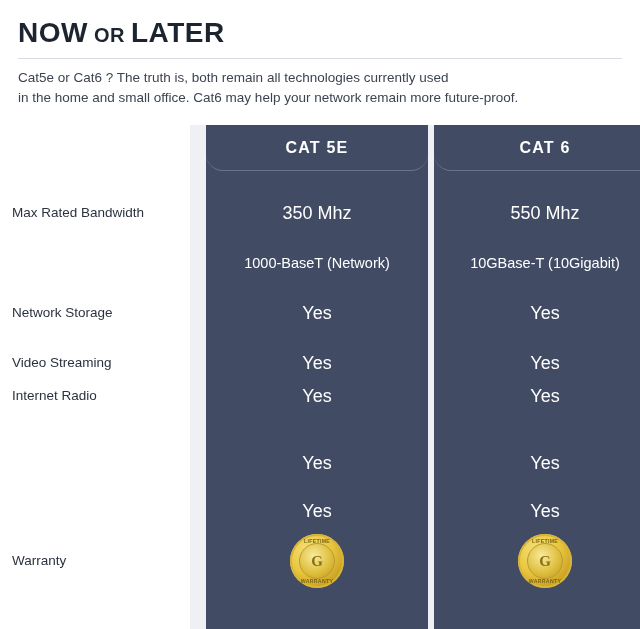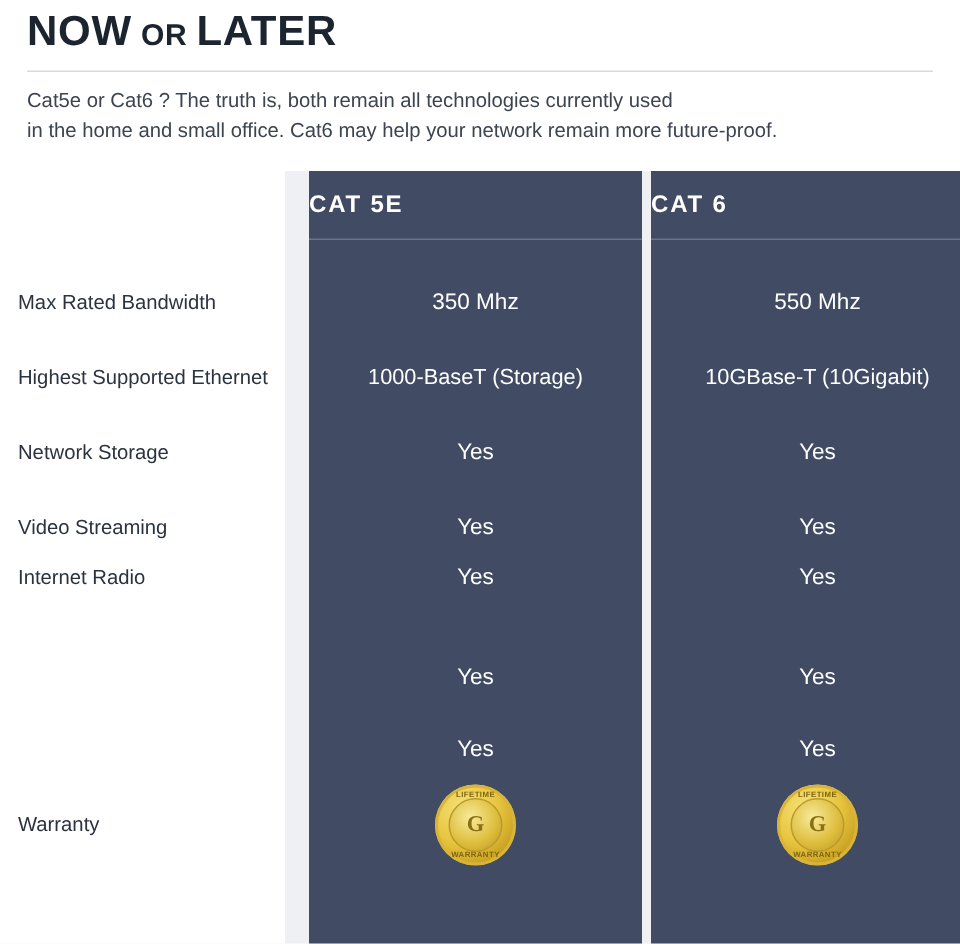--- a/index.html
+++ b/index.html
@@ -16,21 +16,21 @@
     position: relative;
   }
 
   
   .header {
     padding: 0 18px;
     box-sizing: border-box;
   }
   .headline {
     margin: 0;
-    padding-top: 4px;
+    padding-top: 16px;
     font-size: 28px;
     font-weight: bold;
     letter-spacing: 0.5px;
     color: #1c2430;
     line-height: 34px;
     white-space: nowrap;
   }
   .headline .small {
     font-size: 20px;
     font-weight: bold;
@@ -69,27 +69,28 @@
     top: 0;
     width: 222px;
     background: #414b63;
     height: 535px;
   }
   .col.cat5 { left: 206px; }
   .col.cat6 { left: 434px; }
   .col-head {
     height: 45px;
     line-height: 45px;
-    text-align: left;
+    text-align: center;
     color: #ffffff;
     font-size: 16px;
     font-weight: bold;
     letter-spacing: 1.2px;
     border-bottom: 1px solid #6b7governance;
     border-bottom: 1px solid #6b7489;
+    border-radius: 17px;
   }
 
   .rows {
     position: absolute;
     left: 0;
     top: 0;
     width: 640px;
     height: 535px;
   }
   .row {
@@ -107,21 +108,21 @@
     font-size: 13.5px;
     color: #2b3340;
   }
   .cell {
     position: absolute;
     top: 0;
     width: 222px;
     line-height: 50px;
     text-align: center;
     color: #ffffff;
-    font-size: 15px;
+    font-size: 18px;
   }
   .cell.c5 { left: 206px; }
   .cell.c6 { left: 434px; }
   .cell.small { font-size: 14.5px; }
 
   
   .badge-cell {
     position: absolute;
     top: 0;
     width: 222px;
@@ -207,22 +208,21 @@
 
   <div class="rows">
 
     <div class="row" style="top:63px;">
       <div class="row-label">Max Rated Bandwidth</div>
       <div class="cell c5">350 Mhz</div>
       <div class="cell c6">550 Mhz</div>
     </div>
 
     <div class="row" style="top:113px;">
-      <div class="row-label">Highest Supported Ethernet</div>
-      <div class="cell c5 small">1000-BaseT (Storage)</div>
+      <div class="cell c5 small">1000-BaseT (Network)</div>
       <div class="cell c6 small">10GBase-T (10Gigabit)</div>
     </div>
 
     <div class="row" style="top:163px;">
       <div class="row-label">Network Storage</div>
       <div class="cell c5">Yes</div>
       <div class="cell c6">Yes</div>
     </div>
 
     <div class="row" style="top:213px;padding-left:12px;">

